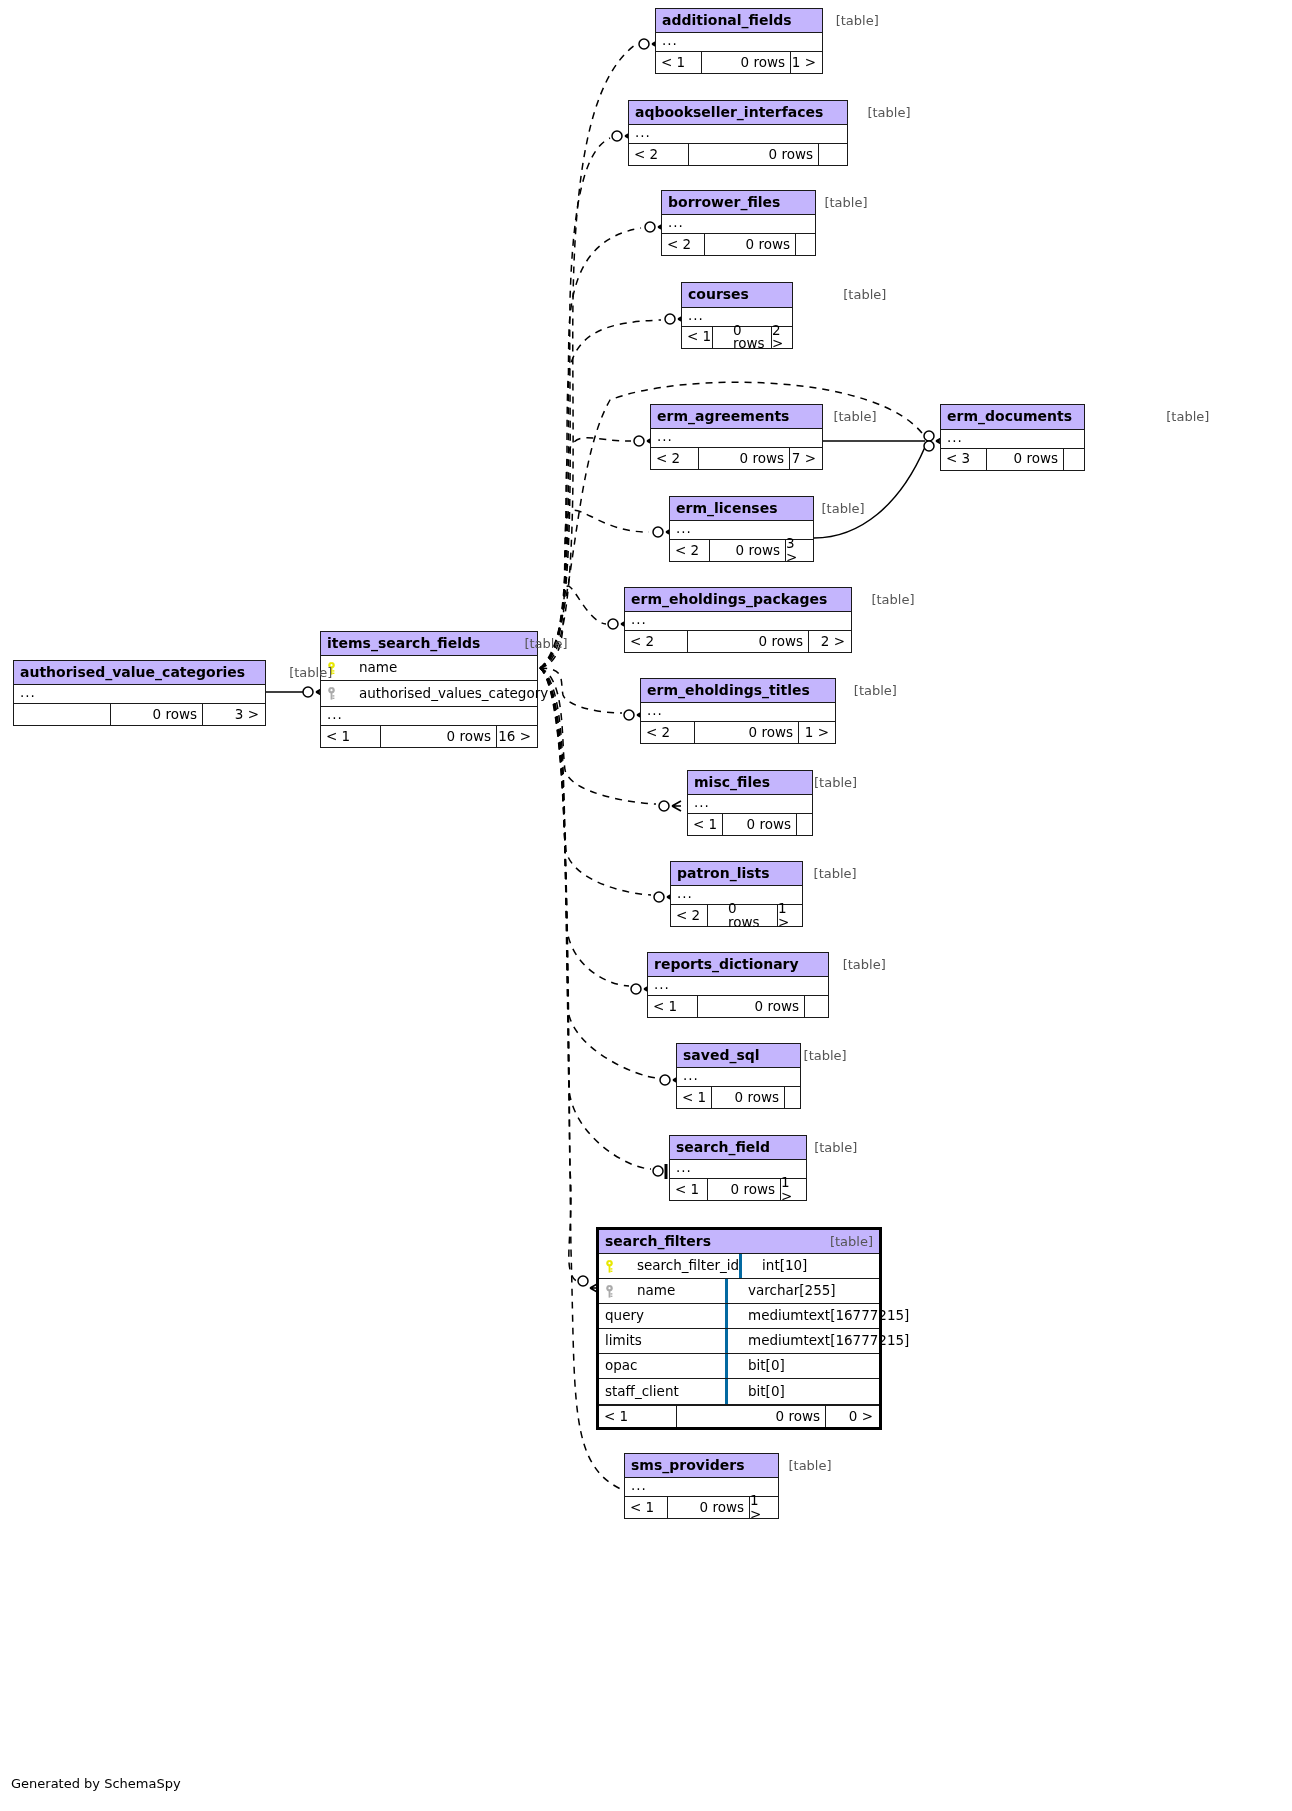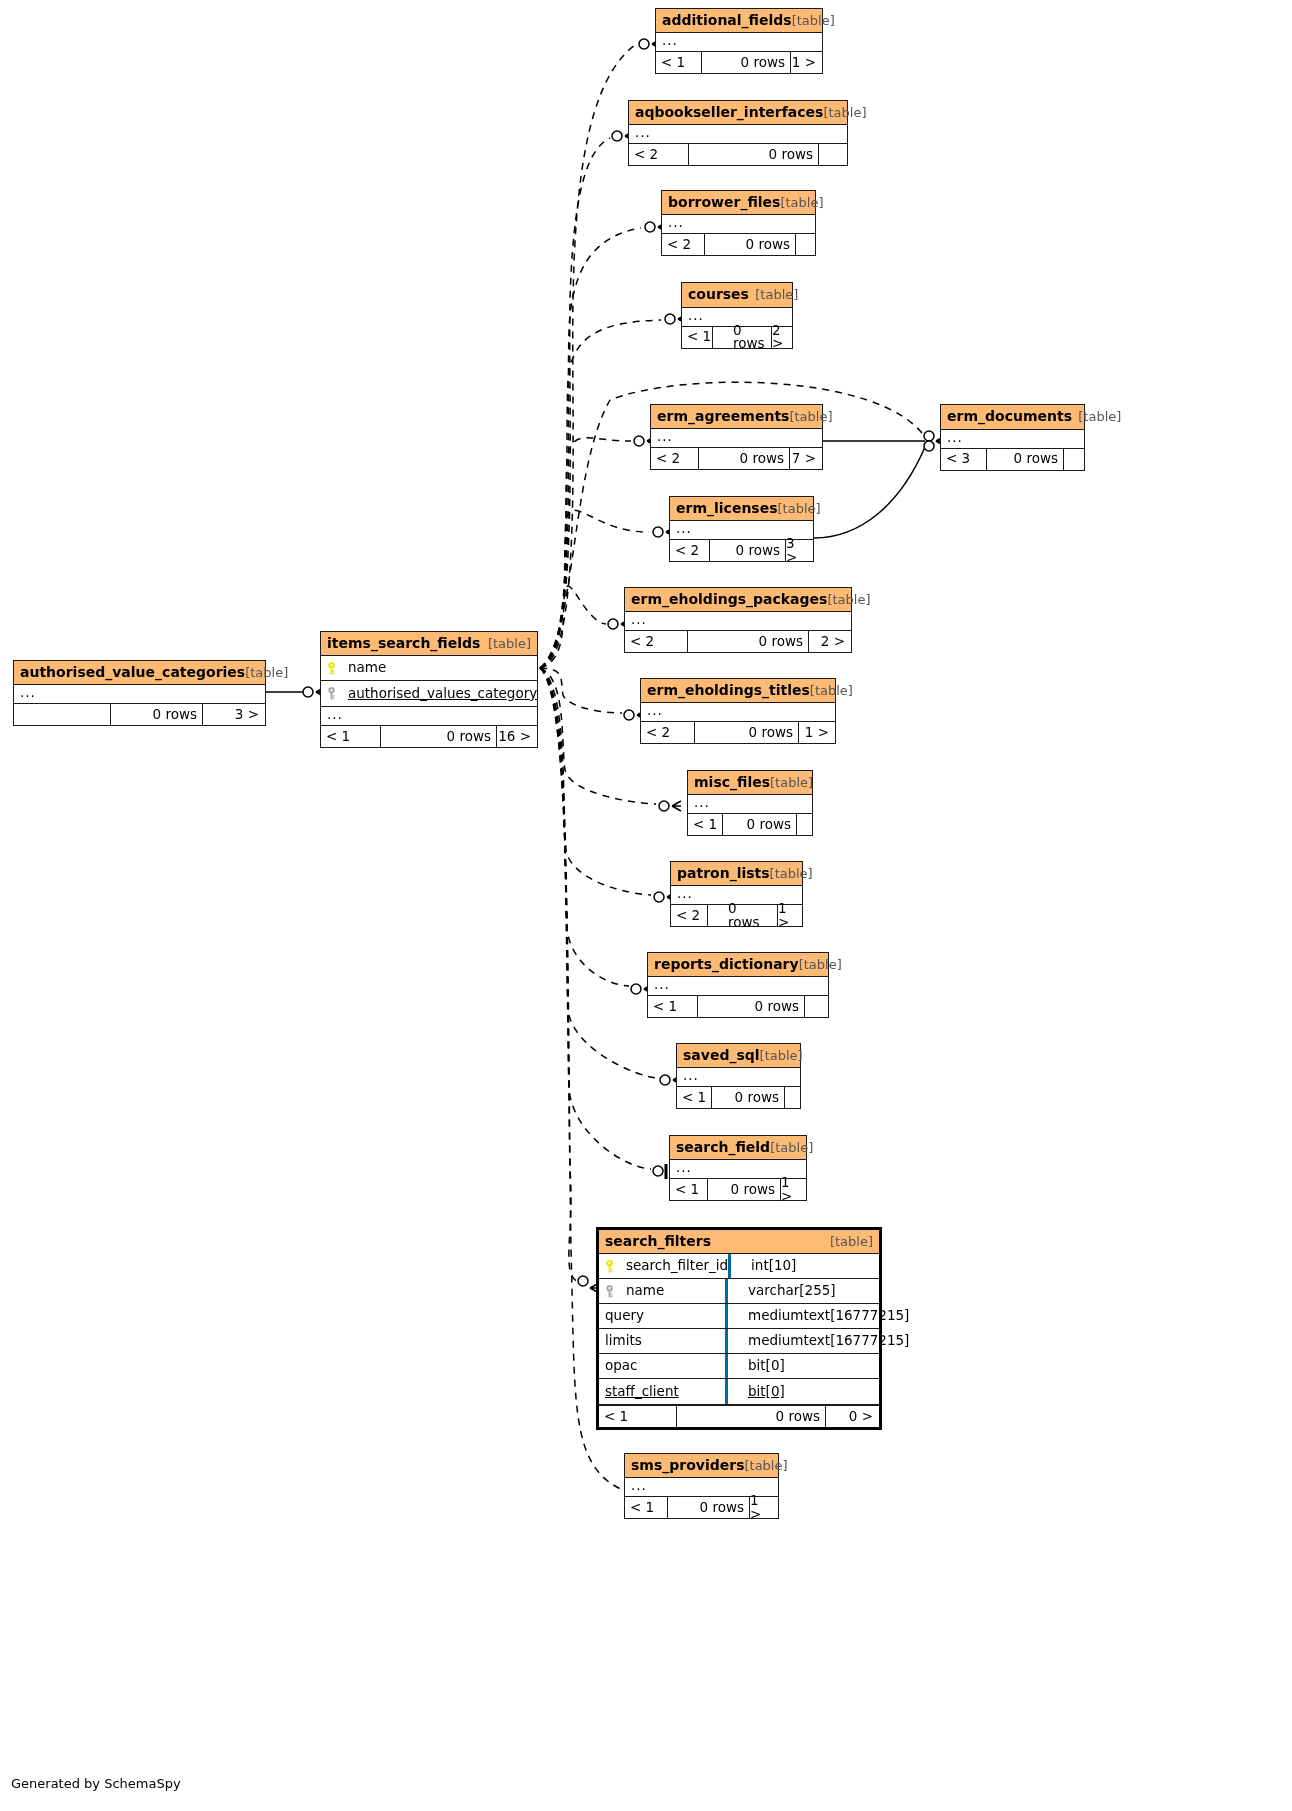--- a/index.html
+++ b/index.html
@@ -16,42 +16,43 @@
   .tnode{
     position:absolute;
     background:#ffffff;
     border:1px solid #1a1a1a;
     box-sizing:border-box;
     font-size:13.5px;
     line-height:1;
   }
   .tnode.focus{border:3px solid #000;}
   .thead{
-    background:#fdba74;
+    background:#c4b5fd;
     border-bottom:1px solid #1a1a1a;
     padding:4px 6px 5px 6px;
     white-space:nowrap;
     display:flex;
     align-items:baseline;
     box-sizing:border-box;
+    gap:44px;
   }
   .thead .tname{font-weight:bold;font-size:14px;color:#000;}
   .thead .ttag{font-size:13px;color:#555;}
   .thead.spread{justify-content:space-between;}
   .thead.gap .tname{margin-right:2px;}
 
   .tbody{border-bottom:1px solid #1a1a1a;}
   .trow{
     display:flex;align-items:center;
     border-bottom:1px solid #1a1a1a;
     box-sizing:border-box;
     height:25px;
   }
-  .trow:last-child{border-bottom:none;text-decoration:underline;}
-  .tcell-name{flex:1;padding-left:6px;display:flex;align-items:center;gap:12px;white-space:nowrap;}
+  .trow:last-child{border-bottom:none;}
+  .tcell-name{flex:1;padding-left:6px;display:flex;align-items:center;gap:23px;white-space:nowrap;}
   .tcell-type{border-left:3px solid #0369a1;padding:0 20px;white-space:nowrap;display:flex;align-items:center;height:100%;box-sizing:border-box;}
   .ellipsis{padding:3px 6px 7px 6px;font-size:13.5px;letter-spacing:1px;line-height:.6;}
 
   
   .tfoot{display:flex;border-top:1px solid #1a1a1a;height:22px;box-sizing:border-box;}
   .tfoot > div{display:flex;align-items:center;box-sizing:border-box;font-size:13.5px;}
   .f-left{justify-content:flex-start;padding-left:5px;}
   .f-mid{justify-content:flex-end;padding-right:5px;border-left:1px solid #1a1a1a;padding-left:20px;}
   .f-right{justify-content:flex-end;padding-right:6px;border-left:1px solid #1a1a1a;}
   .f-empty{border-left:1px solid #1a1a1a;}

